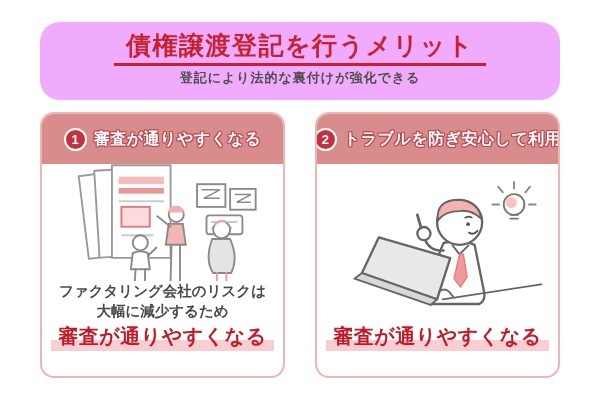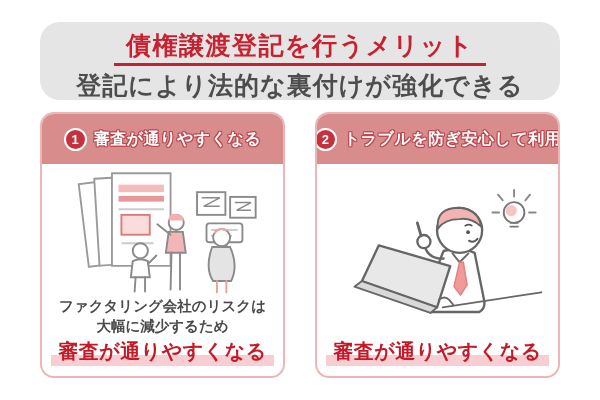--- a/index.html
+++ b/index.html
@@ -3,29 +3,29 @@
 <meta charset="utf-8">
 <style>
   html,body{margin:0;padding:0;}
   body{
     width:600px;height:400px;position:relative;background:#ffffff;
     font-family:"Liberation Sans","DejaVu Sans",sans-serif;
     -webkit-font-smoothing:antialiased;overflow:hidden;
   }
   .hero{
     position:absolute;left:40px;top:22px;width:520px;height:78px;
-    background:#e5e5e5;border-radius:20px;text-align:center;
+    background:#f0abfc;border-radius:20px;text-align:center;
   }
   .hero-title{
     display:inline-block;margin-top:9px;font-size:25px;font-weight:bold;
     color:#c8202e;border-bottom:3px solid #c8202e;padding:0 12px 3px;
     letter-spacing:1.5px;line-height:1.15;
   }
   .hero-subtitle{
-    margin-top:3px;font-size:25px;font-weight:bold;color:#4d4d4d;letter-spacing:1px;
+    margin-top:3px;font-size:13px;font-weight:bold;color:#4d4d4d;letter-spacing:1px;
   }
   .cards{
     position:absolute;left:40px;top:112px;width:520px;height:266px;
     display:flex;gap:30px;
   }
   .card{
     flex:1;background:#ffffff;border:2px solid #efb5b5;border-radius:14px;
     overflow:hidden;display:flex;flex-direction:column;box-sizing:border-box;
   }
   .card-head{
@@ -39,21 +39,21 @@
     line-height:1;
   }
   .card-head-label{
     color:#ffffff;font-weight:bold;font-size:16px;letter-spacing:0.5px;
     text-shadow:
       1px 0 0 #bd4750,-1px 0 0 #bd4750,0 1px 0 #bd4750,0 -1px 0 #bd4750,
       1px 1px 0 #bd4750,-1px -1px 0 #bd4750,1px -1px 0 #bd4750,-1px 1px 0 #bd4750;
     white-space:nowrap;
   }
   .card-illus{flex:1;display:flex;align-items:center;justify-content:center;overflow:hidden;}
-  .card-text{text-align:center;padding:0 4px 10px;}
+  .card-text{text-align:center;padding:0 4px 25px;}
   .card-line{font-size:14.5px;font-weight:bold;color:#4a4a4a;line-height:1.42;white-space:nowrap;}
   .card-emphasis{
     display:inline-block;margin-top:2px;font-size:20px;font-weight:bold;color:#c41a28;
     background:linear-gradient(to bottom,transparent 58%, #f8ced2 58%);
     padding:0 7px 2px;letter-spacing:0.5px;white-space:nowrap;line-height:1.25;
   }
 </style>
 </head>
 <body>
 

